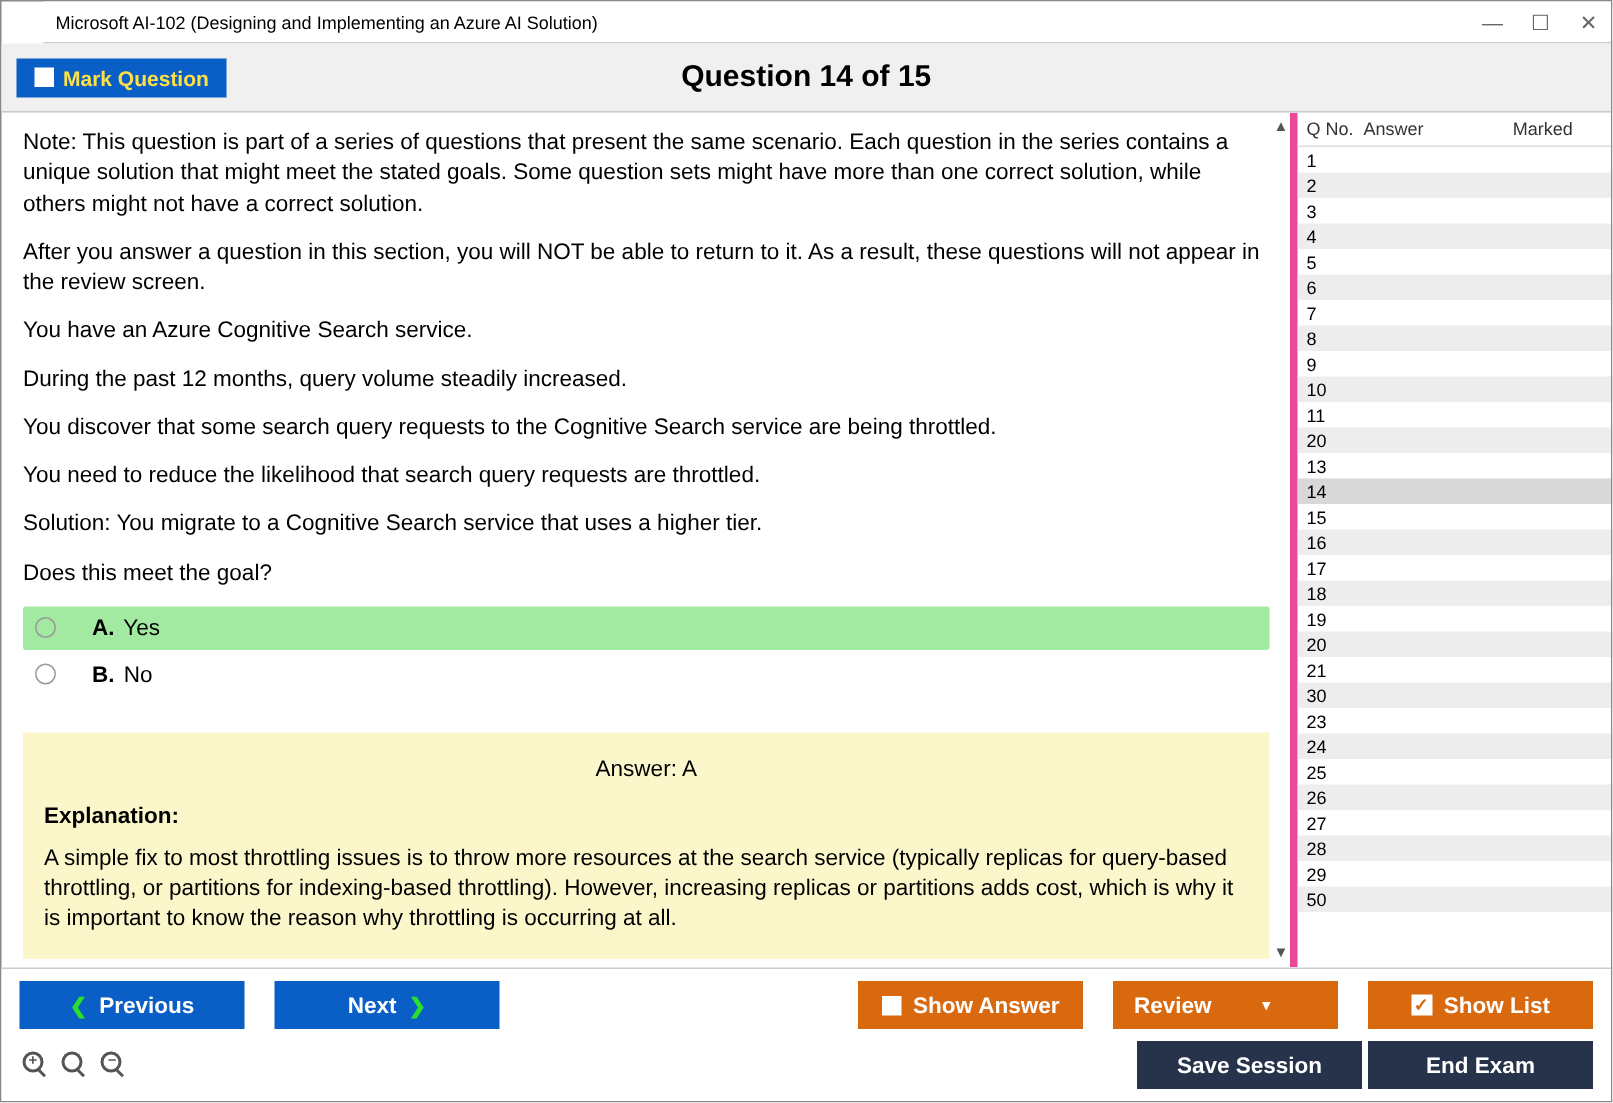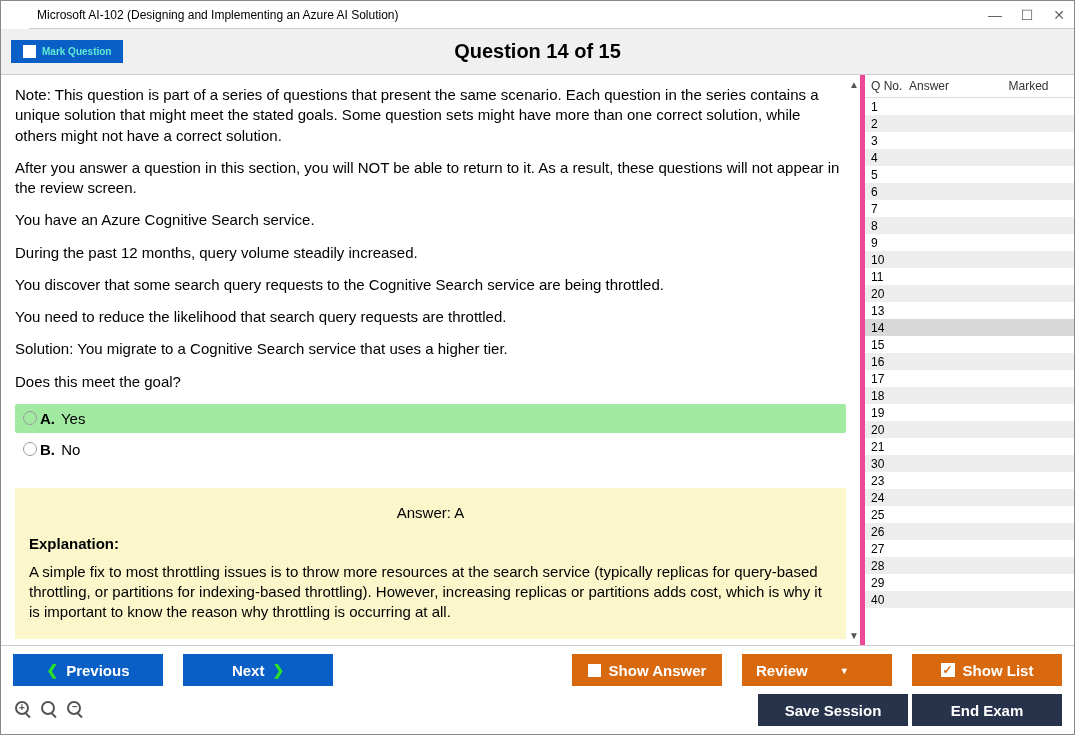--- a/index.html
+++ b/index.html
@@ -35,24 +35,24 @@
     background: #f0f0f0;
     border-bottom: 1px solid #ccc;
     height: 46px;
     display: flex;
     align-items: center;
     padding: 0 10px;
     position: relative;
   }
   .mark-btn {
     background: #0a5fc6;
-    color: #5eead4;
+    color: #fde047;
     border: none;
     padding: 5px 12px;
-    font-size: 10px;
+    font-size: 14px;
     font-weight: bold;
     display: flex;
     align-items: center;
     gap: 6px;
     cursor: pointer;
   }
   .checkbox-empty {
     width: 13px; height: 13px;
     background: #fff;
     display: inline-block;
@@ -95,21 +95,21 @@
   .main-scroll p {
     font-size: 15px;
     line-height: 1.35;
     margin-bottom: 12px;
   }
   .opt {
     display: flex;
     align-items: center;
     padding: 6px 8px;
     font-size: 15px;
-    gap: 3px;
+    gap: 24px;
     border-radius: 2px;
     margin: 2px 0;
   }
   .opt.correct { background: #a2eaa2; }
   .radio {
     width: 14px; height: 14px;
     border: 1.5px solid #999;
     border-radius: 50%;
     flex-shrink: 0;
   }
@@ -361,21 +361,21 @@
           <div class="side-row">
             <div class="qno">27</div>
           </div>
           <div class="side-row">
             <div class="qno">28</div>
           </div>
           <div class="side-row">
             <div class="qno">29</div>
           </div>
           <div class="side-row">
-            <div class="qno">40</div>
+            <div class="qno">50</div>
           </div>
         </div>
     </div>
 
   </div>
 
   <div class="footer">
     <div class="btn-row">
       <button class="btn blue">
         <span class="chev l">❮</span>

